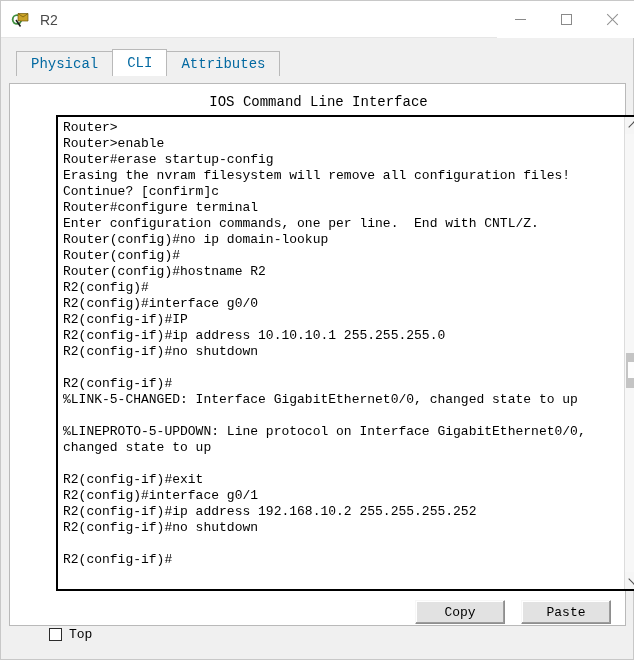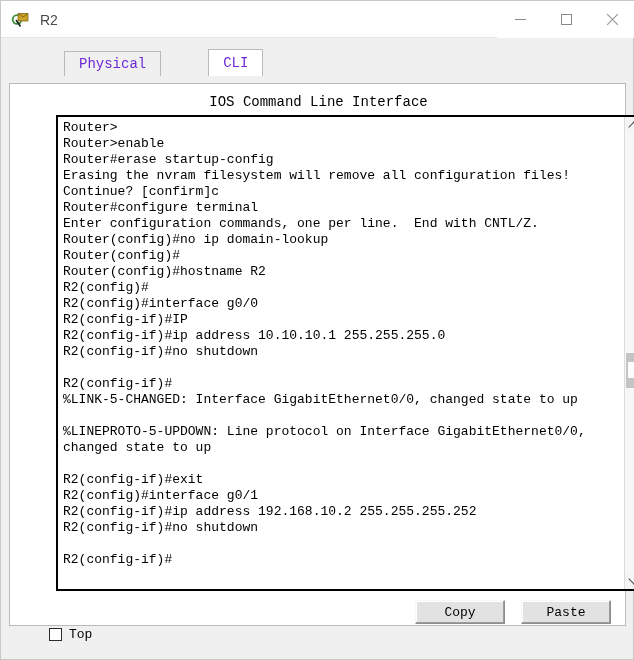--- a/index.html
+++ b/index.html
@@ -120,28 +120,27 @@
     height: 27px;
   }
   .tab {
     height: 25px;
     padding: 0 14px;
     display: flex;
     align-items: center;
     justify-content: center;
     font-family: "Liberation Mono", monospace;
     font-size: 14px;
-    color: #6d28d9;
+    color: #0369a1;
     background: #f0f0f0;
     border: 1px solid #b9b9b9;
     border-bottom: none;
     box-sizing: border-box;
     margin-right: -1px;
     white-space: nowrap;
-    margin-left: 48px;
   }
   .tab.active {
     background: #ffffff;
     height: 27px;
     border-color: #b9b9b9;
     position: relative;
     z-index: 3;
     justify-content: center;
   }
 
@@ -321,20 +320,23 @@
   </div>
 
   <div class="tabstrip">
     <div class="tabs">
       <div class="tab">
         <span>Physical</span>
       </div>
       <div class="tab active">
         <span>CLI</span>
       </div>
+      <div class="tab">
+        <span>Attributes</span>
+      </div>
     </div>
   </div>
 
   <div class="panel">
     <div class="panel-title">IOS Command Line Interface</div>
 
     <div class="console-wrap">
       <div class="console-text" id="console-text"><div>Router&gt;</div><div>Router&gt;enable</div><div>Router#erase startup-config</div><div>Erasing the nvram filesystem will remove all configuration files!</div><div>Continue? [confirm]c</div><div>Router#configure terminal</div><div>Enter configuration commands, one per line.  End with CNTL/Z.</div><div>Router(config)#no ip domain-lookup</div><div>Router(config)#</div><div>Router(config)#hostname R2</div><div>R2(config)#</div><div>R2(config)#interface g0/0</div><div>R2(config-if)#IP</div><div>R2(config-if)#ip address 10.10.10.1 255.255.255.0</div><div>R2(config-if)#no shutdown</div><div>&nbsp;</div><div>R2(config-if)#</div><div>%LINK-5-CHANGED: Interface GigabitEthernet0/0, changed state to up</div><div>&nbsp;</div><div>%LINEPROTO-5-UPDOWN: Line protocol on Interface GigabitEthernet0/0,</div><div>changed state to up</div><div>&nbsp;</div><div>R2(config-if)#exit</div><div>R2(config)#interface g0/1</div><div>R2(config-if)#ip address 192.168.10.2 255.255.255.252</div><div>R2(config-if)#no shutdown</div><div>&nbsp;</div><div>R2(config-if)#</div></div>
 
       <div class="scrollbar">

